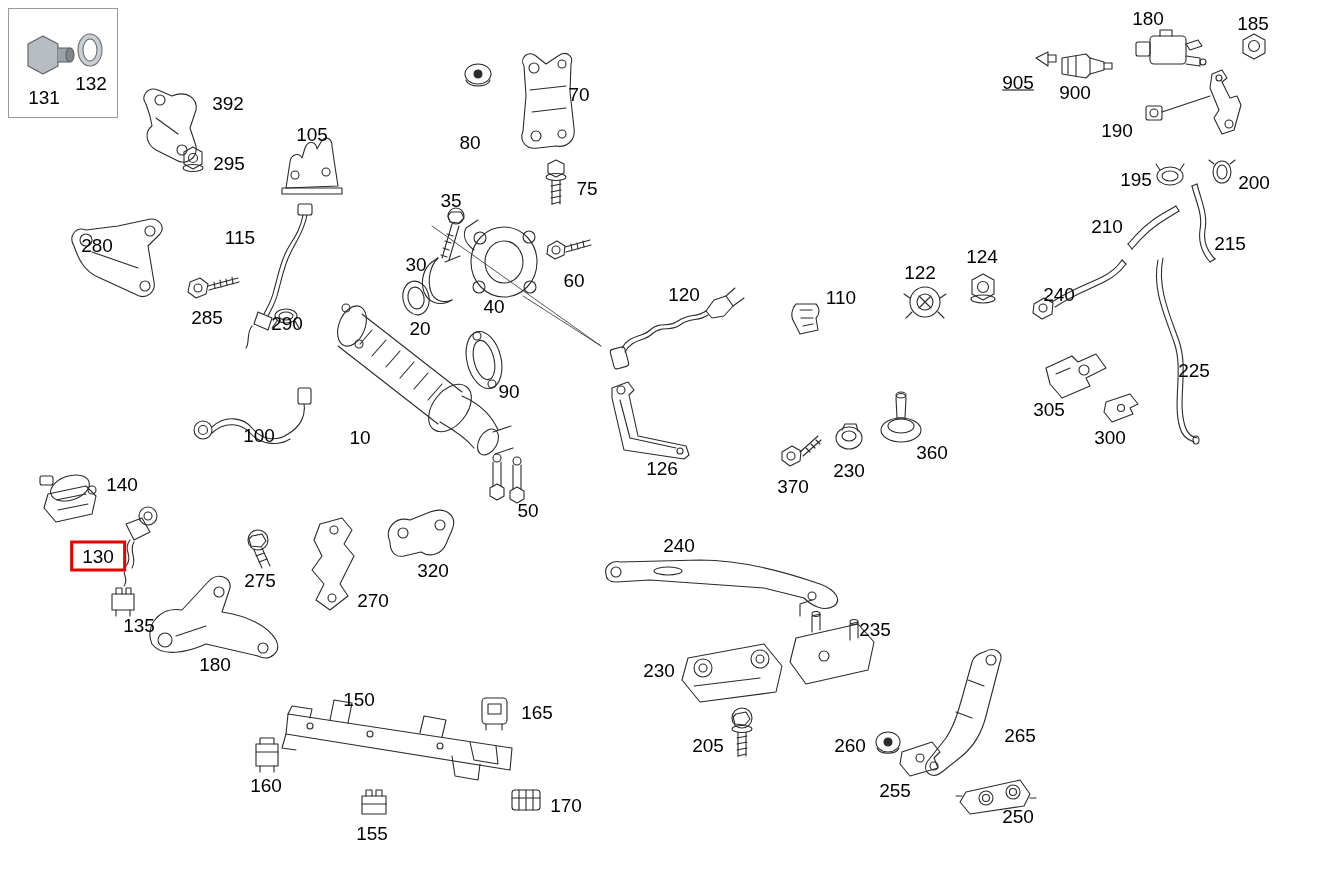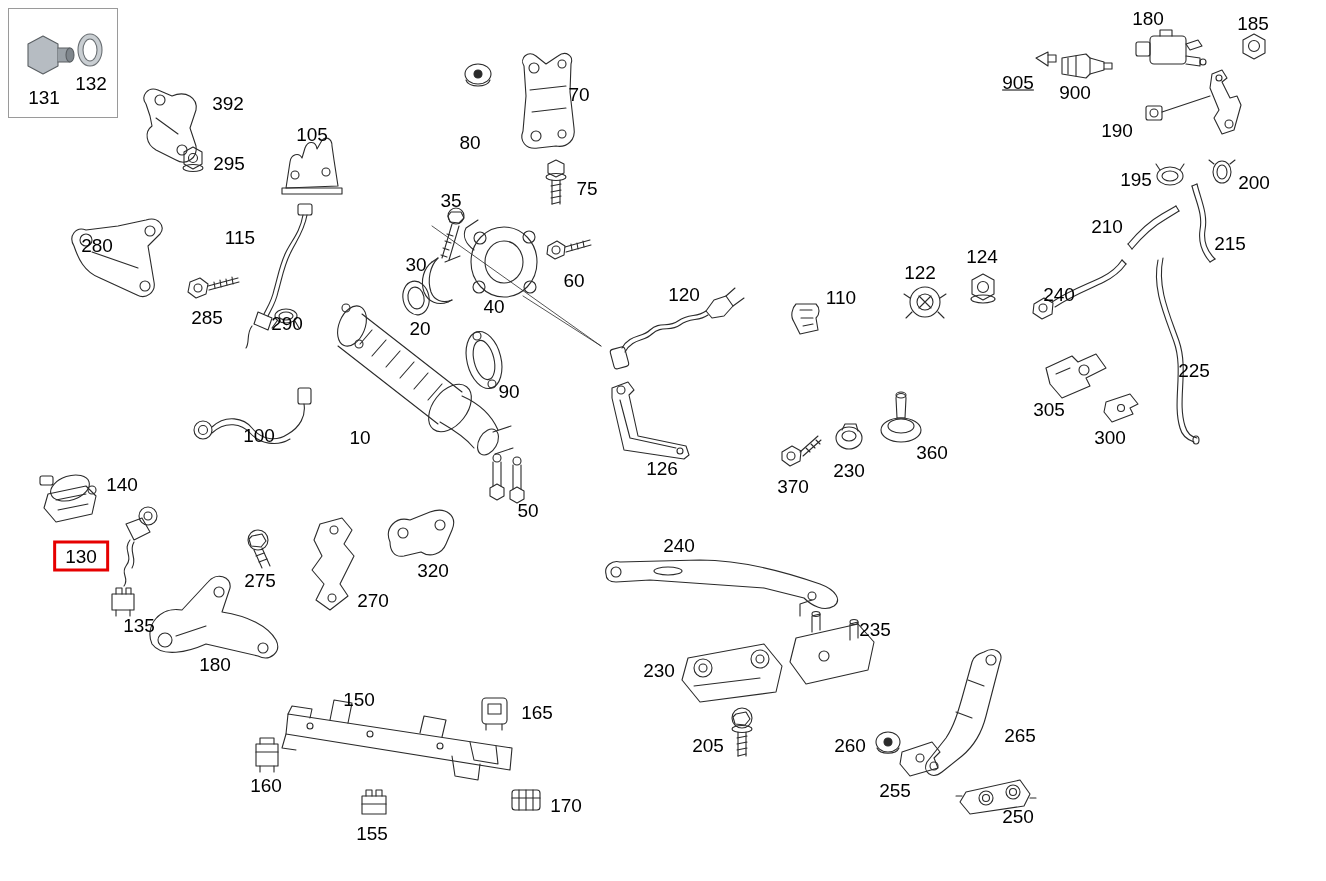--- a/index.html
+++ b/index.html
@@ -534,21 +534,21 @@
       <div class="part-label" style="left: 1117px; top: 130px;">190</div>
       <div class="part-label" style="left: 1136px; top: 179px;">195</div>
       <div class="part-label" style="left: 1254px; top: 174px; margin-top: 8px;">200</div>
       <div class="part-label" style="left: 1107px; top: 226px;">210</div>
       <div class="part-label" style="left: 1230px; top: 243px;">215</div>
       <div class="part-label" style="left: 1059px; top: 294px;">240</div>
       <div class="part-label" style="left: 1194px; top: 370px;">225</div>
       <div class="part-label" style="left: 1049px; top: 409px;">305</div>
       <div class="part-label" style="left: 1110px; top: 437px;">300</div>
       <div class="part-label" style="left: 122px; top: 484px;">140</div>
-      <div class="part-label highlighted" style="border-color: rgb(230, 0, 0); left: 81px; top: 556px;">130</div>
+      <div class="part-label highlighted" style="border-color: rgb(230, 0, 0); left: 98px; top: 556px;">130</div>
       <div class="part-label" style="left: 139px; top: 625px;">135</div>
       <div class="part-label" style="left: 260px; top: 580px;">275</div>
       <div class="part-label" style="left: 373px; top: 600px;">270</div>
       <div class="part-label" style="left: 433px; top: 570px;">320</div>
       <div class="part-label" style="left: 215px; top: 664px;">180</div>
       <div class="part-label" style="left: 359px; top: 699px;">150</div>
       <div class="part-label" style="left: 266px; top: 785px;">160</div>
       <div class="part-label" style="left: 372px; top: 833px;">155</div>
       <div class="part-label" style="left: 537px; top: 712px;">165</div>
       <div class="part-label" style="left: 566px; top: 805px;">170</div>

